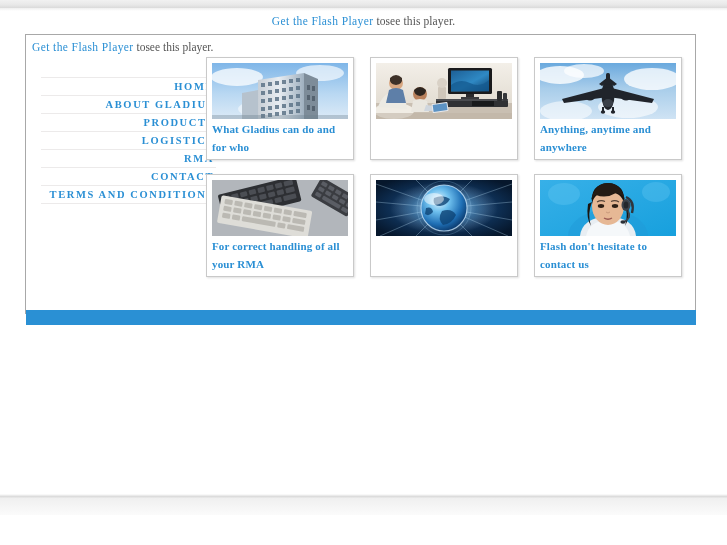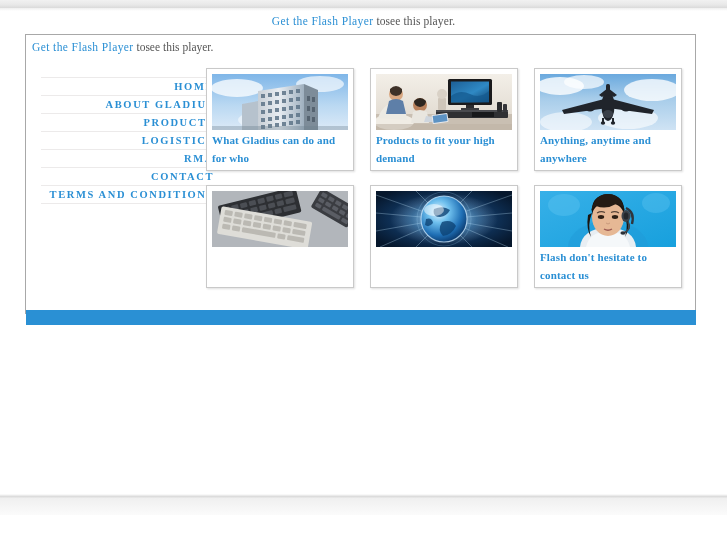--- a/index.html
+++ b/index.html
@@ -88,21 +88,21 @@
     white-space: nowrap;
   }
   .nav-item:last-child {
     border-bottom: 1px solid #eceaea;
   }
 
   
   .cards {
     position: absolute;
     left: 180px;
-    top: 33px;
+    top: 22px;
     width: 475px;
   }
   .card-row {
     display: flex;
     gap: 16px;
     margin-bottom: 14px;
   }
   .card {
     width: 136px;
     background: #ffffff;
@@ -296,21 +296,20 @@
               <circle cx="44" cy="31" r="7" fill="#b9815c"></circle>
               <path d="M37 38 q7 -4 14 0 l2 11 h-18 z" fill="#e9e6df"></path>
               <path d="M38 27 q6 -6 12 0 q0 5 -6 6 q-6 -1 -6 -6 z" fill="#2d2620"></path>
               <path d="M50 42 q12 2 20 0 l2 6 h-24 z" fill="#cfd6de"></path>
               <rect x="56" y="40" width="16" height="9" rx="1" fill="#e8e9ec" transform="rotate(-8 64 44)"></rect>
               <rect x="57" y="41" width="14" height="7" fill="#5d93c4" transform="rotate(-8 64 44)"></rect>
             </g>
             <rect x="0" y="50" width="136" height="6" fill="#bdb2a4" opacity="0.55"></rect>
           </svg>
         </span>
-        <span class="card-caption">Products to fit your high demand</span>
       </a>
 
       <a class="card" href="#">
         <span class="card-img">
           <svg width="136" height="56" viewBox="0 0 136 56">
             <defs>
               <linearGradient id="sky2" x1="0" y1="0" x2="0" y2="1">
                 <stop offset="0%" stop-color="#6aa9de"></stop>
                   <stop offset="45%" stop-color="#a8cdea"></stop>
                   <stop offset="100%" stop-color="#cfe3f4"></stop>
@@ -416,20 +415,21 @@
                   <rect x="123" y="13" width="6" height="4" rx="1"></rect>
                   <rect x="131" y="13" width="5" height="4" rx="1"></rect>
                 <rect x="99" y="19" width="6" height="4" rx="1"></rect>
                   <rect x="107" y="19" width="20" height="4" rx="1"></rect>
                   <rect x="129" y="19" width="7" height="4" rx="1"></rect>
               </g>
             </g>
             <rect x="0" y="0" width="136" height="56" fill="#4a4f55" opacity="0.06"></rect>
           </svg>
         </span>
+        <span class="card-caption">For correct handling of all your RMA</span>
       </a>
 
       <a class="card" href="#">
         <span class="card-img">
           <svg width="136" height="56" viewBox="0 0 136 56">
             <defs>
               <radialGradient id="gbg" cx="50%" cy="50%" r="62%">
                 <stop offset="0%" stop-color="#2f77b8"></stop>
                   <stop offset="55%" stop-color="#10355e"></stop>
                   <stop offset="100%" stop-color="#06172c"></stop>

